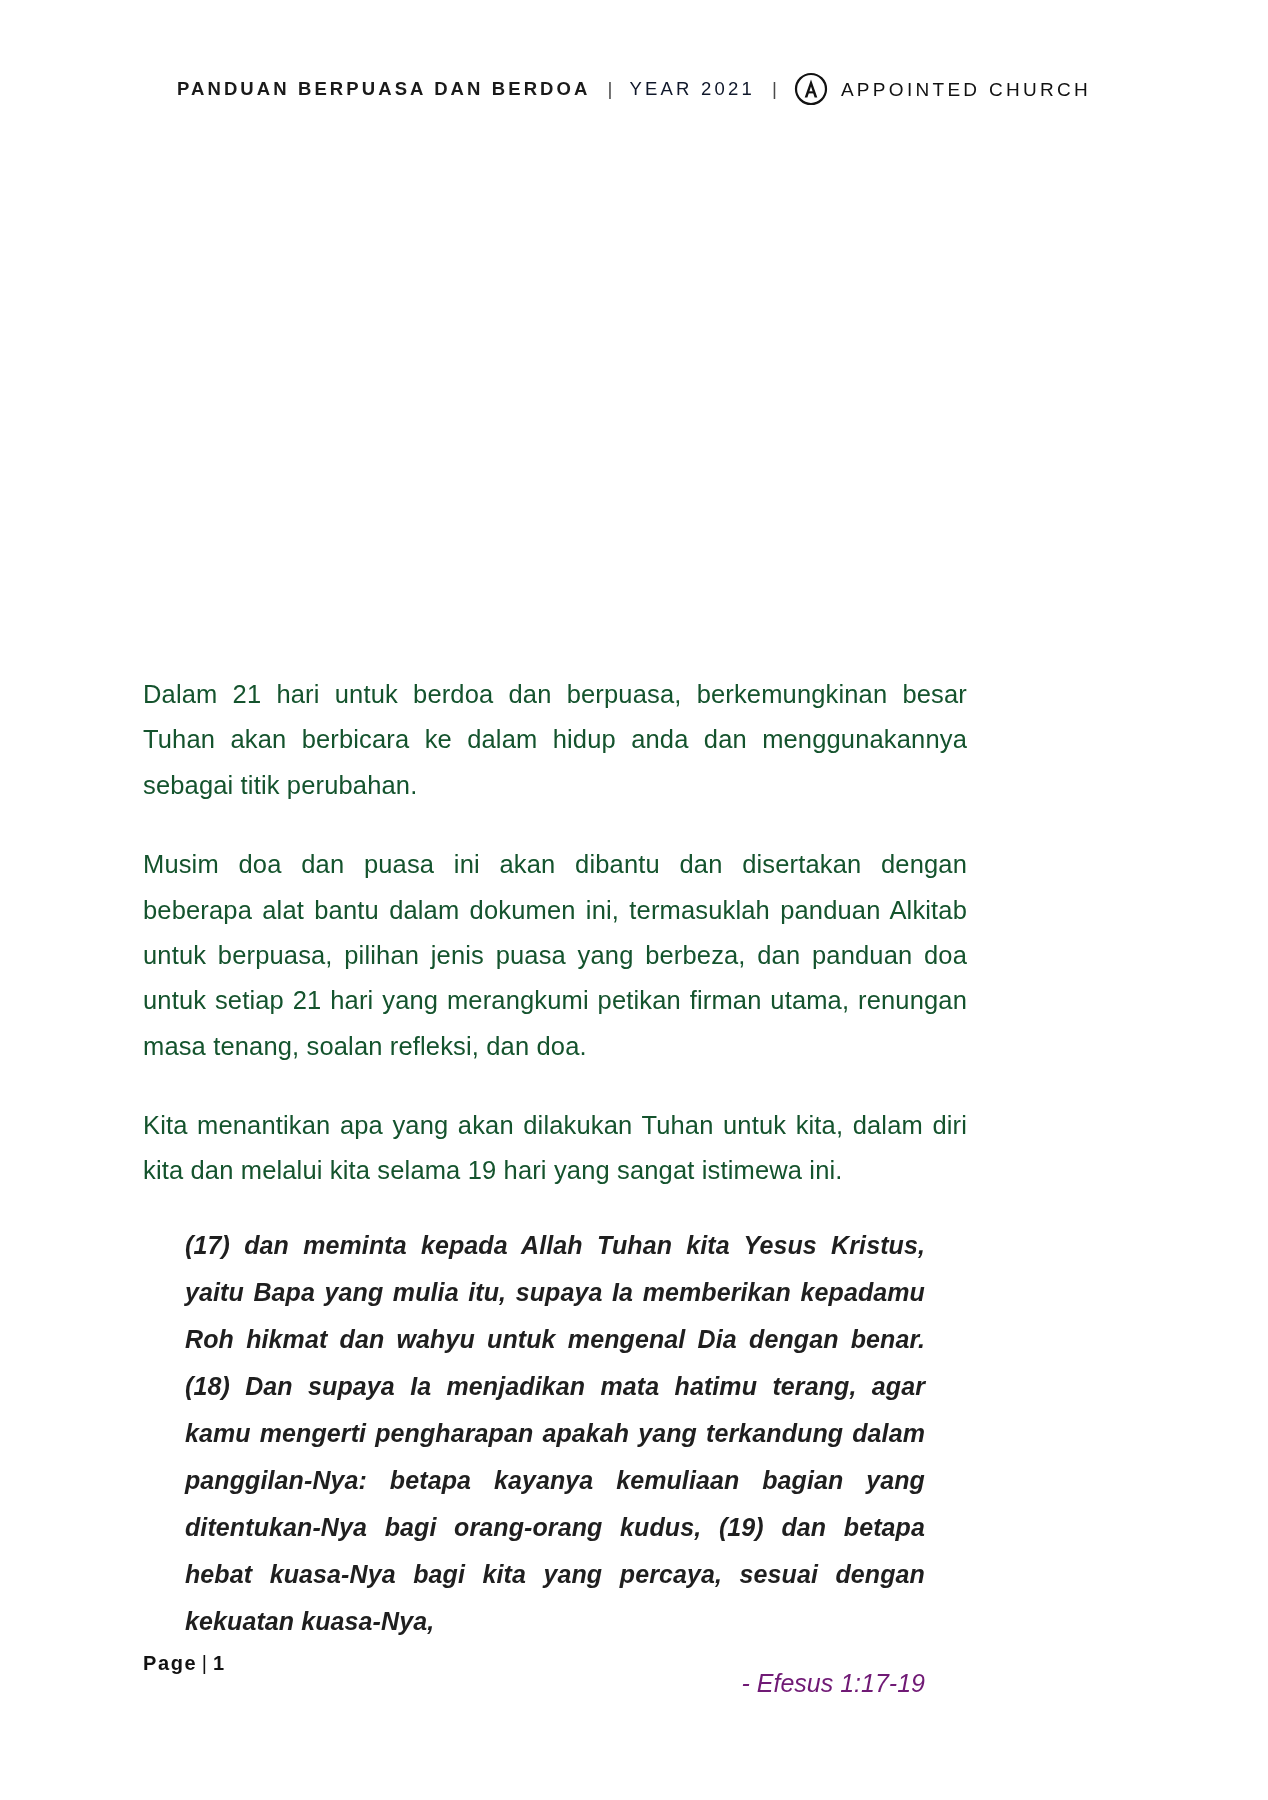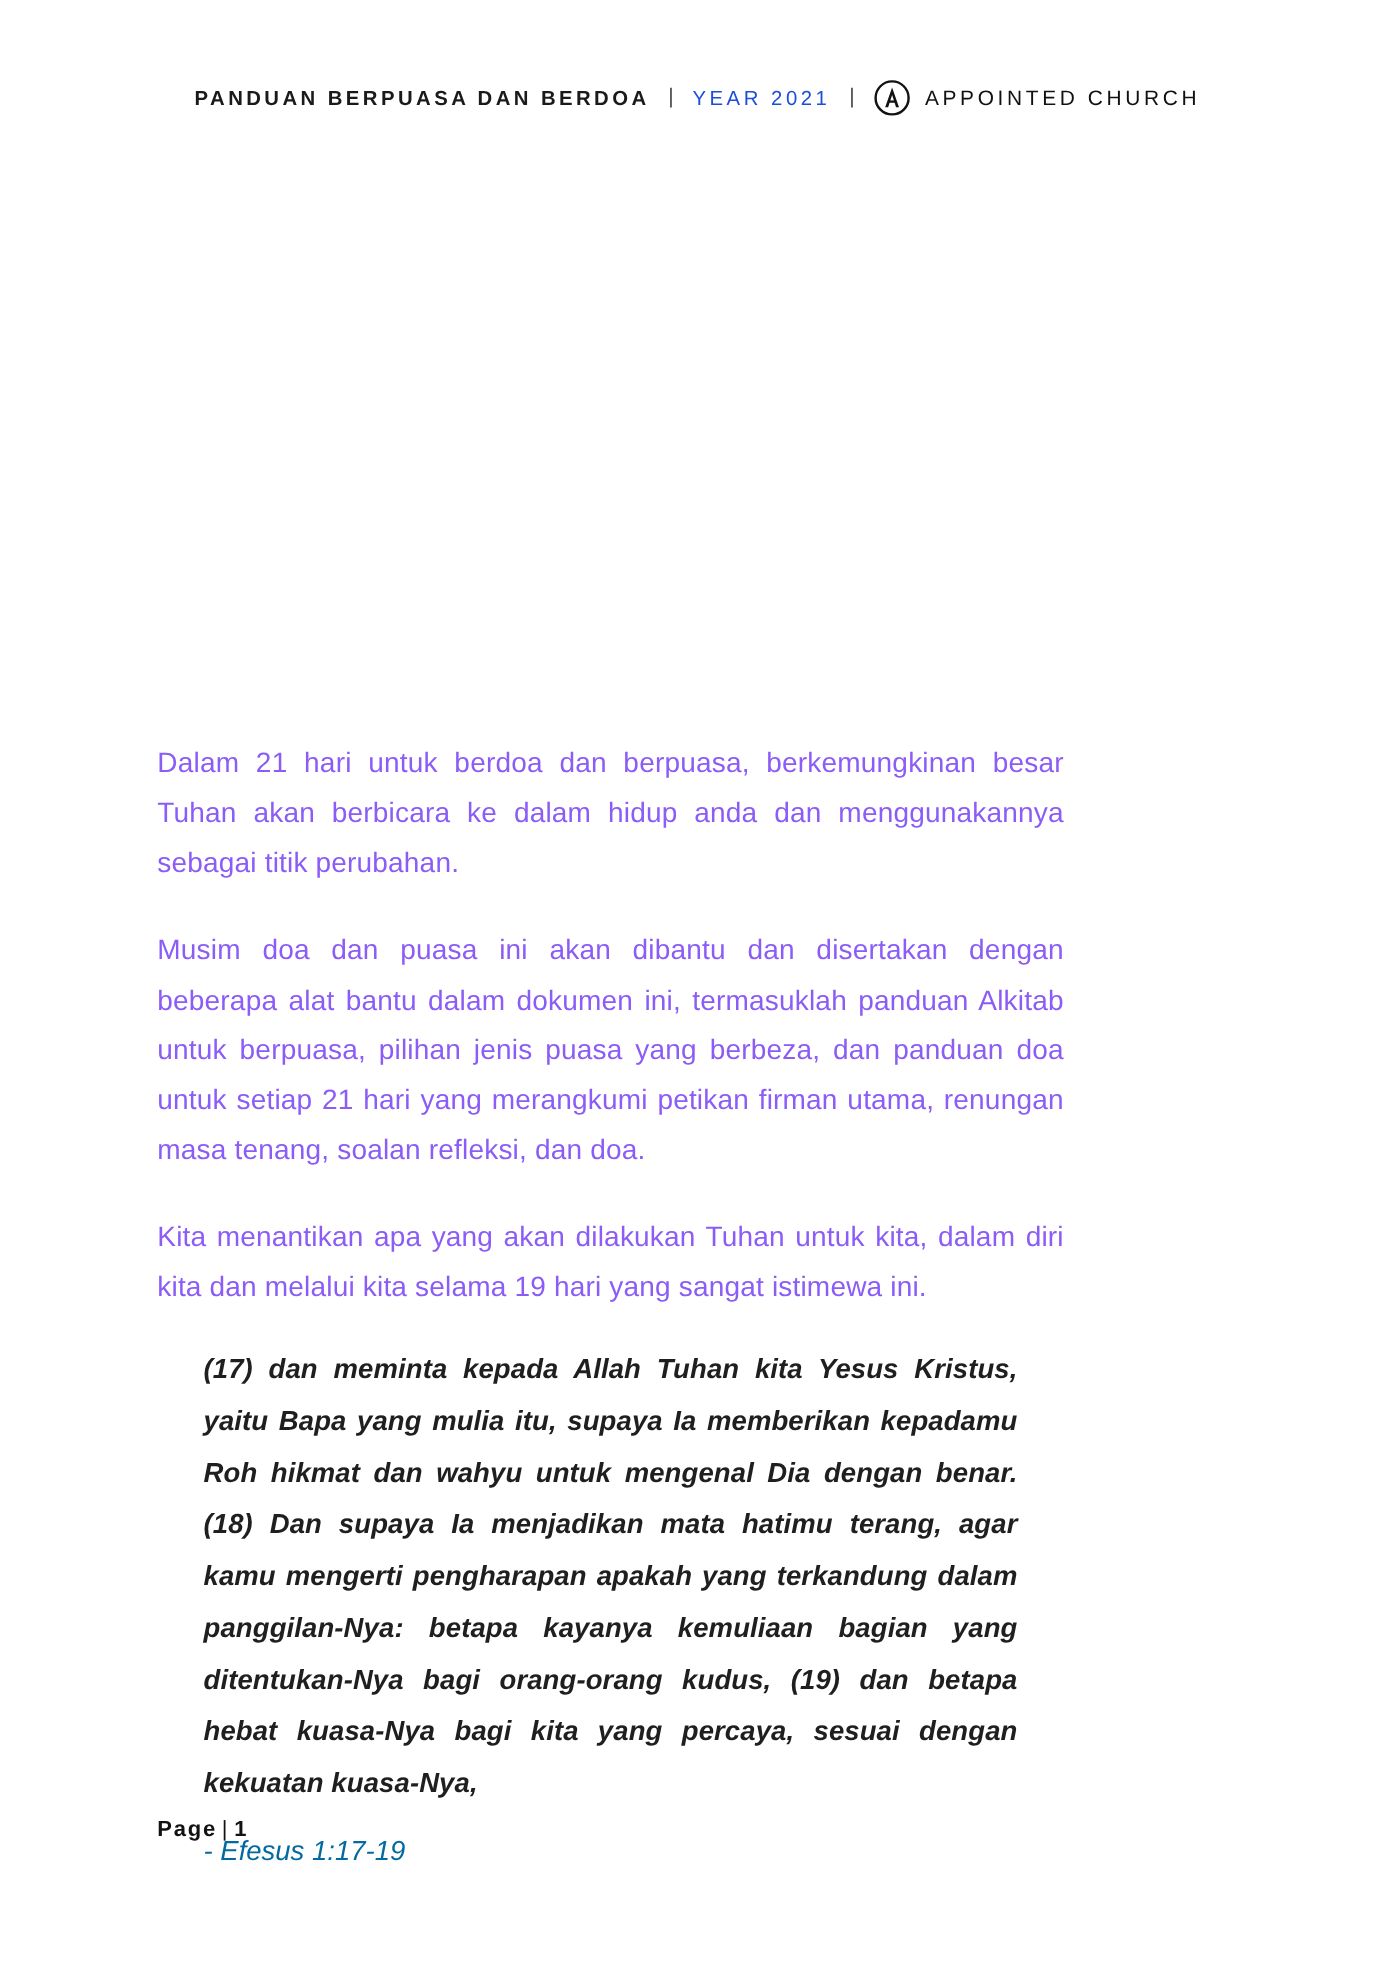--- a/index.html
+++ b/index.html
@@ -48,21 +48,21 @@
     padding: 0 17px;
     line-height: 1;
     position: relative;
     top: -1px;
   }
   .hdr-year {
     font-family: "Liberation Sans", sans-serif;
     font-weight: 400;
     font-size: 18.5px;
     letter-spacing: 3.2px;
-    color: #1d4ed8;
+    color: #0f172a;
     line-height: 1;
   }
   .hdr-logo {
     display: inline-flex;
     align-items: center;
     justify-content: center;
     width: 34px;
     height: 34px;
     margin-right: 13px;
     flex: none;
@@ -112,21 +112,21 @@
   .content {
     position: absolute;
     top: 672px;
     left: 143px;
     width: 824px;
   }
   .para {
     font-family: "Liberation Sans Narrow", "Liberation Sans", sans-serif;
     font-size: 25.5px;
     line-height: 1.78;
-    color: #8b5cf6;
+    color: #14532d;
     text-align: justify;
     margin: 0 0 34px 0;
     letter-spacing: 0.15px;
   }
   .para.last { margin-bottom: 0; }
 
   
   .quote-block {
     position: absolute;
     top: 1222px;
@@ -143,21 +143,22 @@
     text-align: justify;
     margin: 0;
     letter-spacing: 0.1px;
   }
   .quote-cite {
     font-family: "Liberation Sans Narrow", "Liberation Sans", sans-serif;
     font-style: italic;
     font-weight: 400;
     font-size: 25px;
     line-height: 1.6;
-    color: #0369a1;
+    color: #701a75;
+    text-align: right;
     margin: 18px 0 0 0;
   }
 
   
   .doc-footer {
     position: absolute;
     left: 143px;
     right: 143px;
     top: 1652px;
   }

